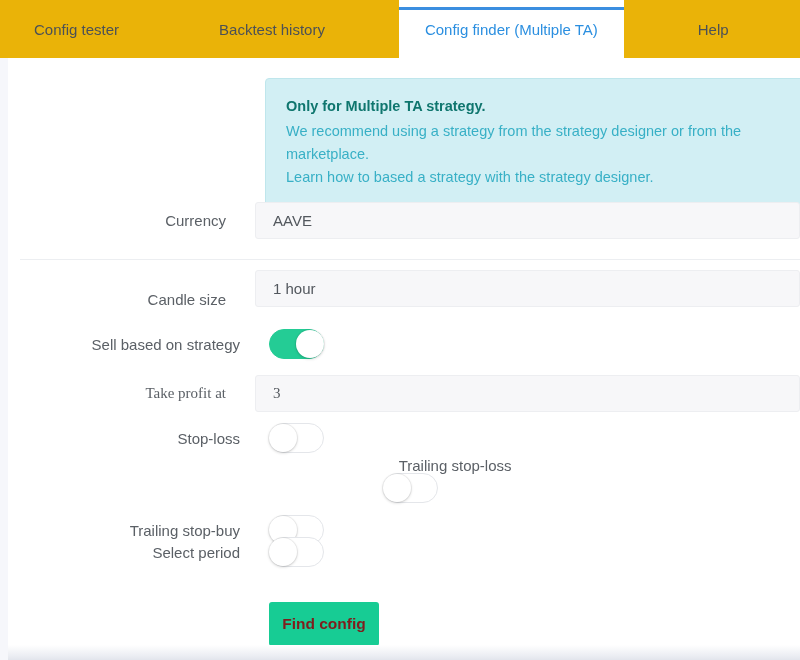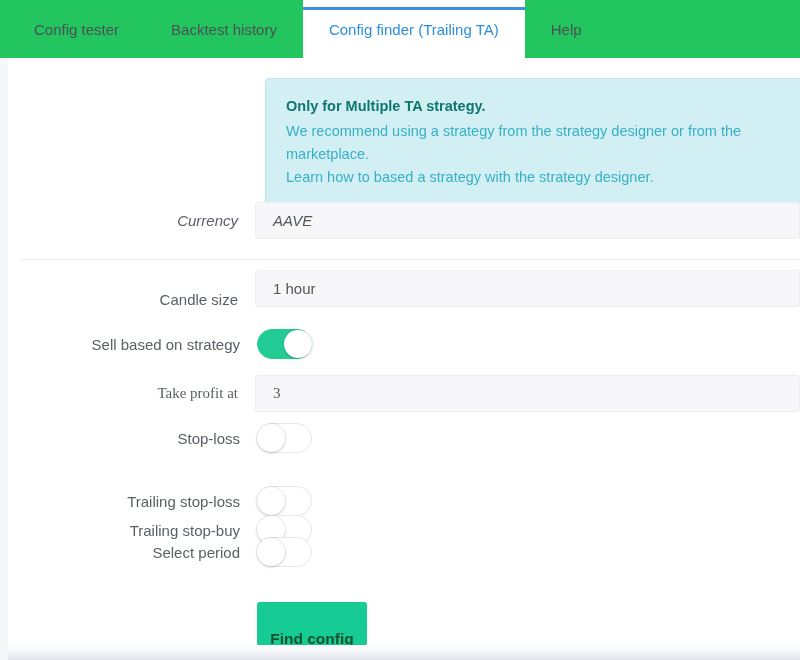--- a/index.html
+++ b/index.html
@@ -25,24 +25,25 @@
     overflow: hidden;
   }
 
   
   .tabbar {
     position: absolute;
     left: 0;
     top: 0;
     width: 800px;
     height: 58px;
-    background: #22c55e;
+    background: #eab308;
     display: flex;
     align-items: stretch;
     padding-left: 8px;
+    gap: 48px;
   }
 
   .tab {
     position: relative;
     display: flex;
     align-items: center;
     padding: 0 26px;
     font-size: 15px;
     color: #4c5156;
     white-space: nowrap;
@@ -135,20 +136,21 @@
     font-size: 15px;
     color: #5b6066;
     white-space: nowrap;
     line-height: 1;
   }
 
   .row-control {
     flex: 1 1 auto;
     display: flex;
     align-items: center;
+    margin-left: 12px;
   }
 
   .field {
     width: 545px;
     height: 37px;
     background: #f7f7f9;
     border: 1px solid #edeef1;
     border-radius: 3px;
     display: flex;
     align-items: center;
@@ -202,66 +204,66 @@
   }
 
   .toggle.off .knob { left: -1px; }
   .toggle.on  .knob { right: -1px; }
 
   
   .submit-btn {
     width: 110px;
     height: 44px;
     background: #17cc94;
-    color: #14532d;
+    color: #7f1d1d;
     border: 0;
     border-radius: 3px;
     font-size: 15.5px;
     font-weight: bold;
     font-family: inherit;
     cursor: pointer;
     display: flex;
-    align-items: flex-end;
+    align-items: center;
     justify-content: center;
     line-height: 1;
   }
 </style>
 </head>
 <body>
 
 <div class="app">
 
   <div class="tabbar">
     <button class="tab">
       <span>Config tester</span>
     </button>
     <button class="tab">
       <span>Backtest history</span>
     </button>
     <button class="tab active">
-      <span>Config finder (Trailing TA)</span>
+      <span>Config finder (Multiple TA)</span>
     </button>
     <button class="tab">
       <span>Help</span>
     </button>
   </div>
 
   <div class="page">
 
     <div class="notice">
       <div class="notice-title">Only for Multiple TA strategy.</div>
       <div class="notice-line">We recommend using a strategy from the strategy designer or from the marketplace.</div>
       <div class="notice-line">Learn how to based a strategy with the strategy designer.</div>
     </div>
 
     <div class="divider"></div>
 
     <div class="form">
 
-      <div class="row" style="top:148px;font-style:italic;">
+      <div class="row" style="top:148px;">
         <div class="row-label">Currency</div>
         <div class="row-control">
           <div class="field">
             <span>AAVE</span>
           </div>
         </div>
       </div>
 
       <div class="row" style="top:221px;align-items:flex-end;">
         <div class="row-label">Candle size</div>
@@ -292,21 +294,21 @@
 
       <div class="row" style="top:366px;">
         <div class="row-label">Stop-loss</div>
         <div class="row-control">
           <div class="toggle off">
             <span class="knob"></span>
           </div>
         </div>
       </div>
 
-      <div class="row" style="top:429px;">
+      <div class="row" style="top:400px;flex-direction:column;">
         <div class="row-label">Trailing stop-loss</div>
         <div class="row-control">
           <div class="toggle off">
             <span class="knob"></span>
           </div>
         </div>
       </div>
 
       <div class="row" style="top:458px;">
         <div class="row-label">Trailing stop-buy</div>

